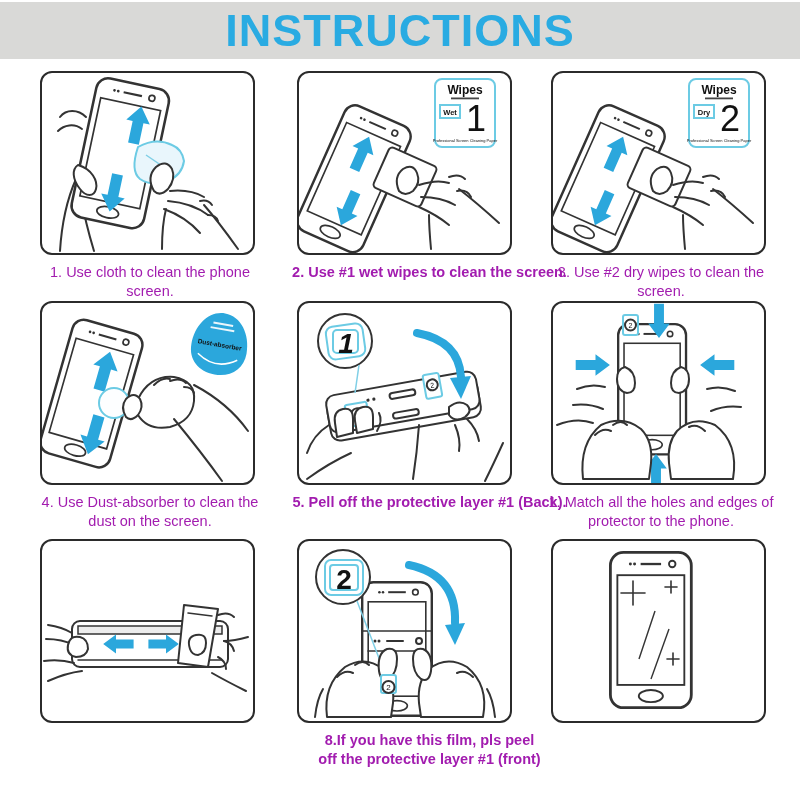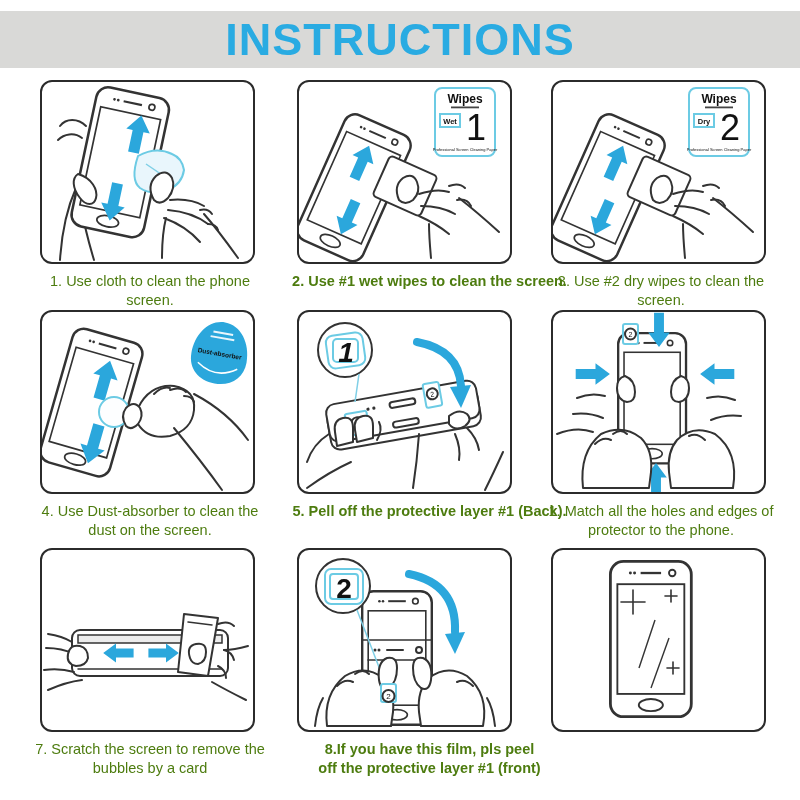--- a/index.html
+++ b/index.html
@@ -1,23 +1,23 @@
 <!DOCTYPE html>
 <html><head>
 <meta charset="utf-8">
 <style>
   html,body{margin:0;padding:0;background:#fff;}
   body{width:800px;height:800px;font-family:"Liberation Sans",sans-serif;overflow:hidden;}
-  .banner{margin-top:11px;height:57px;background:#d9d9d7;text-align:center;}
+  .banner{margin-top:2px;height:57px;background:#d9d9d7;text-align:center;}
   .banner h1{margin:0;line-height:57px;font-size:45px;font-weight:bold;color:#29abe2;letter-spacing:1px;}
   .grid{display:grid;grid-template-columns:257px 254px 250px;grid-template-rows:230px 238px 232px;padding:12px 0 0 40px;}
   .cell{display:flex;flex-direction:column;align-items:flex-start;text-align:center;}
   .panel{box-sizing:border-box;width:215px;height:184px;border:2px solid #2b2b2b;border-radius:12px;background:#fff;}
   .panel svg{display:block;}
-  .cap{margin:8px 0 0 -10px;font-size:14.5px;line-height:1.28;color:#4d7c0f;white-space:pre-line;width:240px;}
+  .cap{margin:8px 0 0 -10px;font-size:14.5px;line-height:1.28;color:#a21caf;white-space:pre-line;width:240px;}
   .col2 .cap{width:285px;font-weight:bold;}
   svg text{font-family:"Liberation Sans",sans-serif;fill:#111;}
   .ln{fill:none;stroke:#333;stroke-width:2;stroke-linecap:round;stroke-linejoin:round;}
   .th{fill:none;stroke:#333;stroke-width:1.5;stroke-linecap:round;}
   .wh{fill:#fff;stroke:#333;stroke-width:2;stroke-linejoin:round;stroke-linecap:round;}
   .ac{fill:#2ba7dc;}
   .tl{fill:none;stroke:#6ccbe4;stroke-width:2;}
   .tlf{fill:#fff;stroke:#6ccbe4;stroke-width:2;}
   .lead{stroke:#7fcfe6;stroke-width:1.5;fill:none;}
   .curve{fill:none;stroke:#2ba7dc;stroke-width:8;stroke-linecap:round;}
@@ -287,22 +287,20 @@
         <g>
           <path class="wh" d="M148,108 q-4,-12 6,-14 q10,-2 10,8 q0,10 -8,12 q-6,0 -8,-6 Z"></path>
           <path class="ln" d="M176,74 q10,-4 16,2"></path>
           <path class="ln" d="M182,100 q8,2 10,10"></path>
           <path class="ln" d="M176,116 q8,4 8,12"></path>
           <path class="ln" d="M206,96 q-14,4 -24,4"></path>
           <path class="ln" d="M204,150 q-20,-10 -34,-18"></path>
         </g>
       </svg>
     </div>
-    <p class="cap">7. Scratch the screen to remove the
-bubbles by a card</p>
   </div>
 
   <div class="cell col2">
     <div class="panel">
       <svg viewBox="0 0 211 180" width="211" height="180">
         <g transform="translate(62,40) scale(0.80)">
             <use href="#phone"></use>
           </g>
         <g>
           <line x1="64" y1="90" x2="132" y2="90" class="th"></line>

